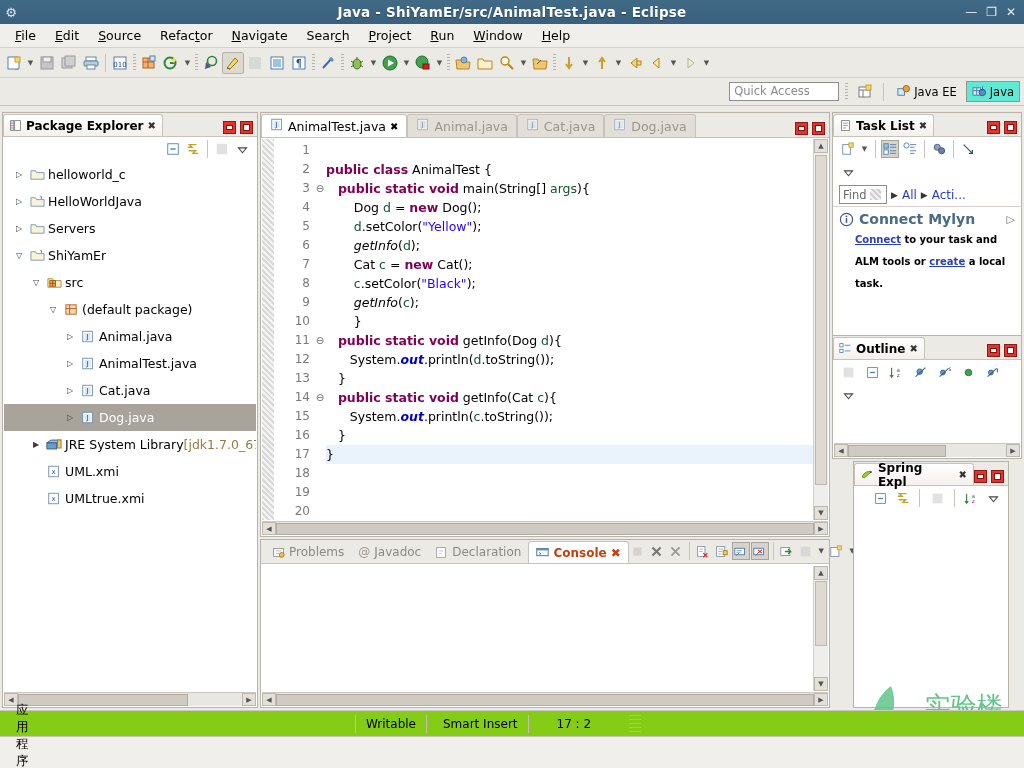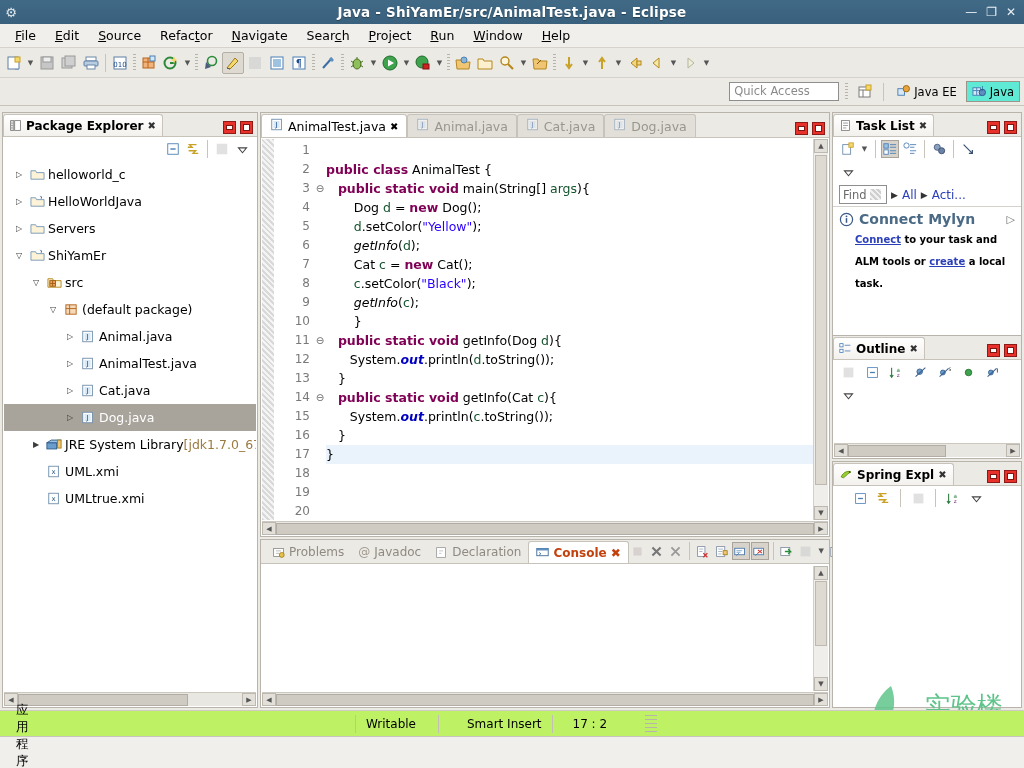--- a/index.html
+++ b/index.html
@@ -141,33 +141,33 @@
   .ctab.active{ background:#fff; color:#c2410c; font-weight:bold;
                 border:1px solid #c8c3ba; border-bottom:none; border-radius:3px 3px 0 0;}
   #cbody{ position:absolute; left:1px; right:16px; top:25px; bottom:16px;
           background:#fff; padding:3px 4px; overflow:hidden;}
   .cterm{ font-size:12px; margin-bottom:3px; }
   .cout{ font-size:12.5px; line-height:17px; }
 
   
   #tasklist{ right:2px; top:2px; width:190px; height:237px; }
   #outline{ right:2px; top:225px; width:190px; height:124px; }
-  #spring{ right:2px; top:351px; width:190px; bottom:2px; }
+  #spring{ right:15px; top:351px; width:156px; bottom:2px; }
   .mylyn-title{ display:flex; align-items:center; gap:5px; font-size:14px;
                 font-weight:bold; color:#4a6a86; padding:4px 6px 2px 6px; }
   .mylyn-body{ font-size:10px; line-height:22px; padding:0 8px 0 22px;font-weight:bold; }
   .lnk{ color:#2a3fb8; text-decoration:underline; }
   .findrow{ display:flex; align-items:center; gap:4px; padding:2px 6px; }
   .findbox{ width:48px; height:19px; border:1px solid #8e8e8e; background:#fff;
             font-size:11.5px; padding-left:3px; display:flex; align-items:center; }
   .flink{ color:#2a3fb8; font-size:12px; }
 
   
   #status{ position:absolute; left:0; right:0; bottom:32px; height:26px;
-           background:#bef264; border-top:1px solid #cfcac2;
+           background:#84cc16; border-top:1px solid #cfcac2;
            display:flex; align-items:center; font-size:12px; }
   #status .cell{ padding:0 10px; height:18px; display:flex; align-items:center;
                  border-left:1px solid #c4bfb6; }
   
   #taskbar{ position:absolute; left:0; right:0; bottom:0; height:32px;
             background:#f1efec; border-top:1px solid #c9c4bb;
             display:flex; align-items:center; padding-left:8px; gap:8px; font-size:12.5px;}
   
   #wm{ position:absolute; right:14px; bottom:28px; display:flex; align-items:center;
        gap:6px; pointer-events:none; }
@@ -1036,22 +1036,22 @@
   </svg>
   <div>
     <div class="wm-text">实验楼</div>
     <div class="wm-sub">shiyanlou.com</div>
   </div>
 </div>
 
 <div id="status">
   <div style="width:355px;"></div>
   <div class="cell">Writable</div>
-  <div class="cell" style="padding-left:28px;margin-left:12px;">Smart Insert</div>
-  <div class="cell" style="padding-left:20px;">17 : 2</div>
+  <div class="cell" style="padding-left:16px;">Smart Insert</div>
+  <div class="cell" style="padding-left:28px;">17 : 2</div>
   <div style="width:12px;height:18px;margin-left:28px;background-image:repeating-linear-gradient(to bottom,#b9b4ab 0 1px,transparent 1px 4px);"></div>
 </div>
 
 <div id="taskbar">
   <svg width="15" height="17" viewBox="0 0 16 18">
     <path d="M9 1 C4 5, 2 12, 4 17 C9 13, 12 6, 9 1 Z" fill="#2fa37a"></path>
   </svg>
   <span>应用程序菜单</span>
   <div style="margin-left:1160px;"></div>
 </div>

